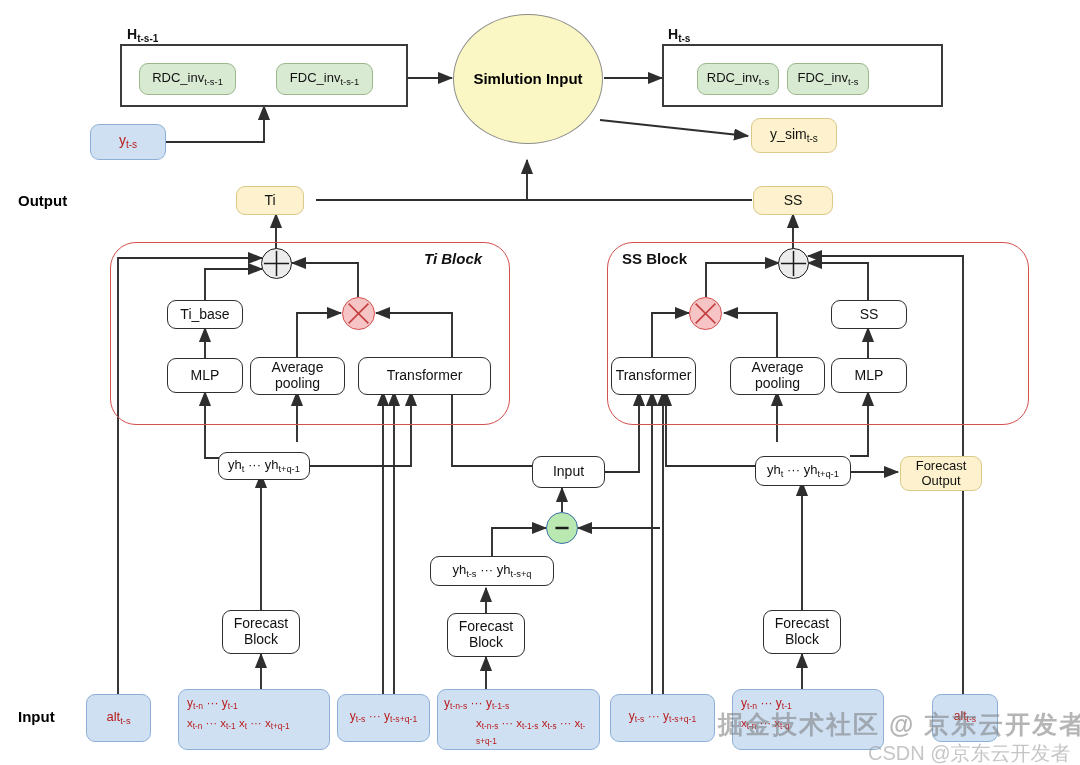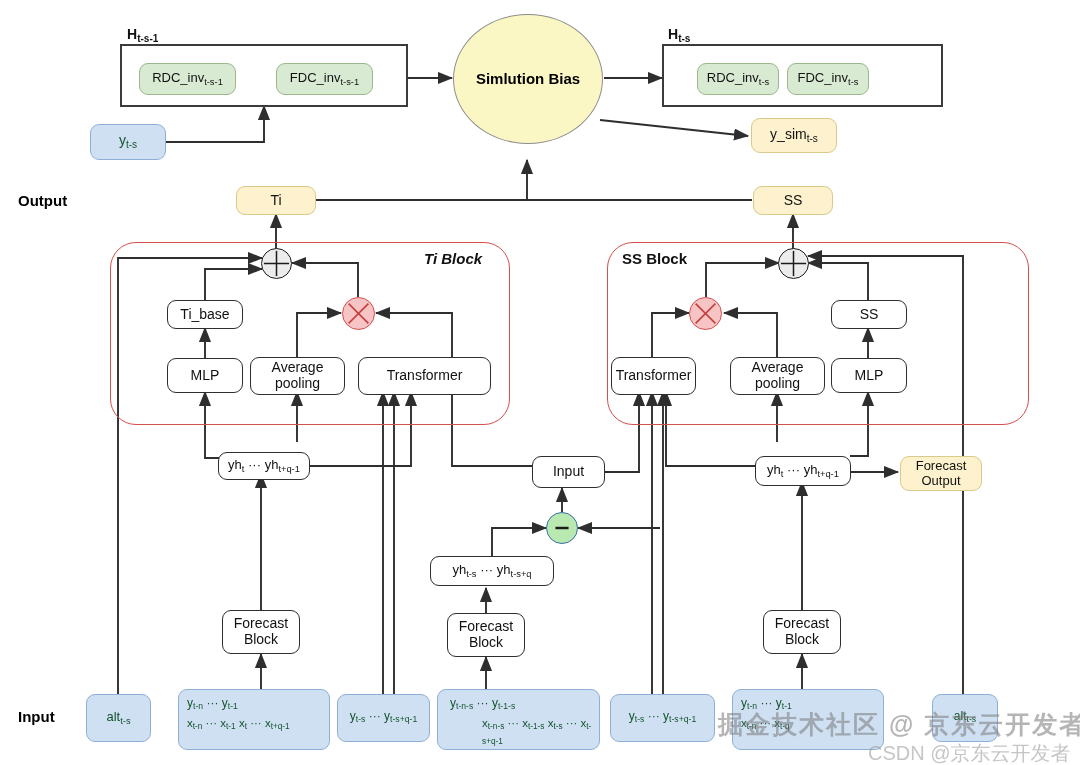--- a/index.html
+++ b/index.html
@@ -3,21 +3,21 @@
 <meta charset="utf-8">
 <style>
   html,body{margin:0;padding:0;background:#ffffff;}
   body{font-family:"Liberation Sans", sans-serif;}
   #stage{position:relative;width:1080px;height:765px;background:#fff;overflow:hidden;}
   svg.wires{position:absolute;left:0;top:0;width:1080px;height:765px;pointer-events:none;}
   .node{position:absolute;box-sizing:border-box;display:flex;align-items:center;justify-content:center;text-align:center;line-height:1.12;}
   .rounded{border-radius:9px;}
   .plain{background:#ffffff;border:1.6px solid #2e2e2e;color:#111;}
   .green{background:#d9ead3;border:1.3px solid #9ab88c;color:#111;}
-  .blue{background:#cfe0f3;border:1.3px solid #8fb0d6;color:#14532d;}
+  .blue{background:#cfe0f3;border:1.3px solid #8fb0d6;color:#b91c1c;}
   .yellowbox{background:#fdf2cd;border:1.3px solid #d9c98a;color:#111;}
   .container{background:#ffffff;border:2px solid #3b3b3b;border-radius:0;}
   .sim{background:#fbf7c4;border:1.4px solid #8e8e8e;border-radius:50%;font-weight:bold;}
   .blocklabel{position:absolute;font-weight:bold;color:#111;}
   .sidelabel{position:absolute;font-weight:bold;color:#000;}
   .htag{position:absolute;font-weight:bold;color:#111;font-size:14px;}
   .redblock{position:absolute;border:1.5px solid #d4504e;border-radius:26px;background:transparent;box-sizing:border-box;}
   .op{position:absolute;border-radius:50%;box-sizing:border-box;display:flex;align-items:center;justify-content:center;}
   .op-plus{background:#ececec;border:1.7px solid #1b1b1b;}
   .op-times{background:#f6c4c4;border:1.7px solid #d4504e;}
@@ -133,21 +133,21 @@
   </div>
   <div class="node container" style="left:120px;top:44px;width:288px;height:63px;"></div>
   <div class="node green rounded t13" style="left:139px;top:63px;width:97px;height:32px;">
     <span><span>RDC_inv</span><sub>t-s-1</sub></span>
   </div>
   <div class="node green rounded t13" style="left:276px;top:63px;width:97px;height:32px;text-align:center;">
     <span><span>FDC_inv</span><sub>t-s-1</sub></span>
   </div>
 
   <div class="node sim t15" style="left:453px;top:14px;width:150px;height:130px;">
-    <span>Simlution Bias</span>
+    <span>Simlution Input</span>
   </div>
 
   <div class="htag" style="left:668px;top:26px;">
     <span>H</span><sub>t-s</sub>
   </div>
   <div class="node container" style="left:662px;top:44px;width:281px;height:63px;"></div>
   <div class="node green rounded t13" style="left:697px;top:63px;width:82px;height:32px;">
     <span><span>RDC_inv</span><sub>t-s</sub></span>
   </div>
   <div class="node green rounded t13" style="left:787px;top:63px;width:82px;height:32px;">
@@ -158,21 +158,21 @@
     <span><span>y</span><sub>t-s</sub></span>
   </div>
 
   <div class="node yellowbox rounded t14" style="left:751px;top:118px;width:86px;height:35px;">
     <span><span>y_sim</span><sub>t-s</sub></span>
   </div>
 
   <div class="sidelabel t15" style="left:18px;top:192px;">Output</div>
   <div class="sidelabel t15" style="left:18px;top:708px;">Input</div>
 
-  <div class="node yellowbox rounded t14" style="left:236px;top:186px;width:80px;height:29px;">Ti</div>
+  <div class="node yellowbox rounded t14" style="left:236px;top:186px;width:68px;height:29px;">Ti</div>
   <div class="node yellowbox rounded t14" style="left:753px;top:186px;width:80px;height:29px;">SS</div>
 
   <div class="redblock" style="left:110px;top:242px;width:400px;height:183px;"></div>
   <div class="redblock" style="left:607px;top:242px;width:422px;height:183px;"></div>
   <div class="blocklabel t15" style="left:424px;top:250px;font-style:italic;">Ti Block</div>
   <div class="blocklabel t15" style="left:622px;top:250px;">SS Block</div>
 
   <div class="op op-plus" style="left:261px;top:248px;width:31px;height:31px;">
     <svg width="31" height="31" viewBox="0 0 31 31">
         <line x1="15.5" y1="2" x2="15.5" y2="29" stroke="#1b1b1b" stroke-width="1.6"></line>
@@ -266,21 +266,21 @@
       <span>x</span><sub>t+q-1</sub>
     </div>
   </div>
 
   <div class="node blue rounded t12" style="left:337px;top:694px;width:93px;height:48px;">
     <span><span>y</span><sub>t-s</sub>
     <span>···</span>
     <span>y</span><sub>t-s+q-1</sub></span>
   </div>
 
-  <div class="node blue rounded" style="left:437px;top:689px;width:163px;height:61px;display:block;padding:7px 6px 0 12px;">
+  <div class="node blue rounded" style="left:437px;top:689px;width:163px;height:61px;display:block;padding:7px 6px 0 6px;">
     <div class="t12" style="text-align:left;margin-bottom:5px;">
       <span>y</span><sub>t-n-s</sub>
       <span>···</span>
       <span>y</span><sub>t-1-s</sub>
     </div>
     <div class="t11" style="text-align:left;margin-left:32px;">
       <span>x</span><sub>t-n-s</sub>
       <span>···</span>
       <span>x</span><sub>t-1-s</sub>
       <span>x</span><sub>t-s</sub>

